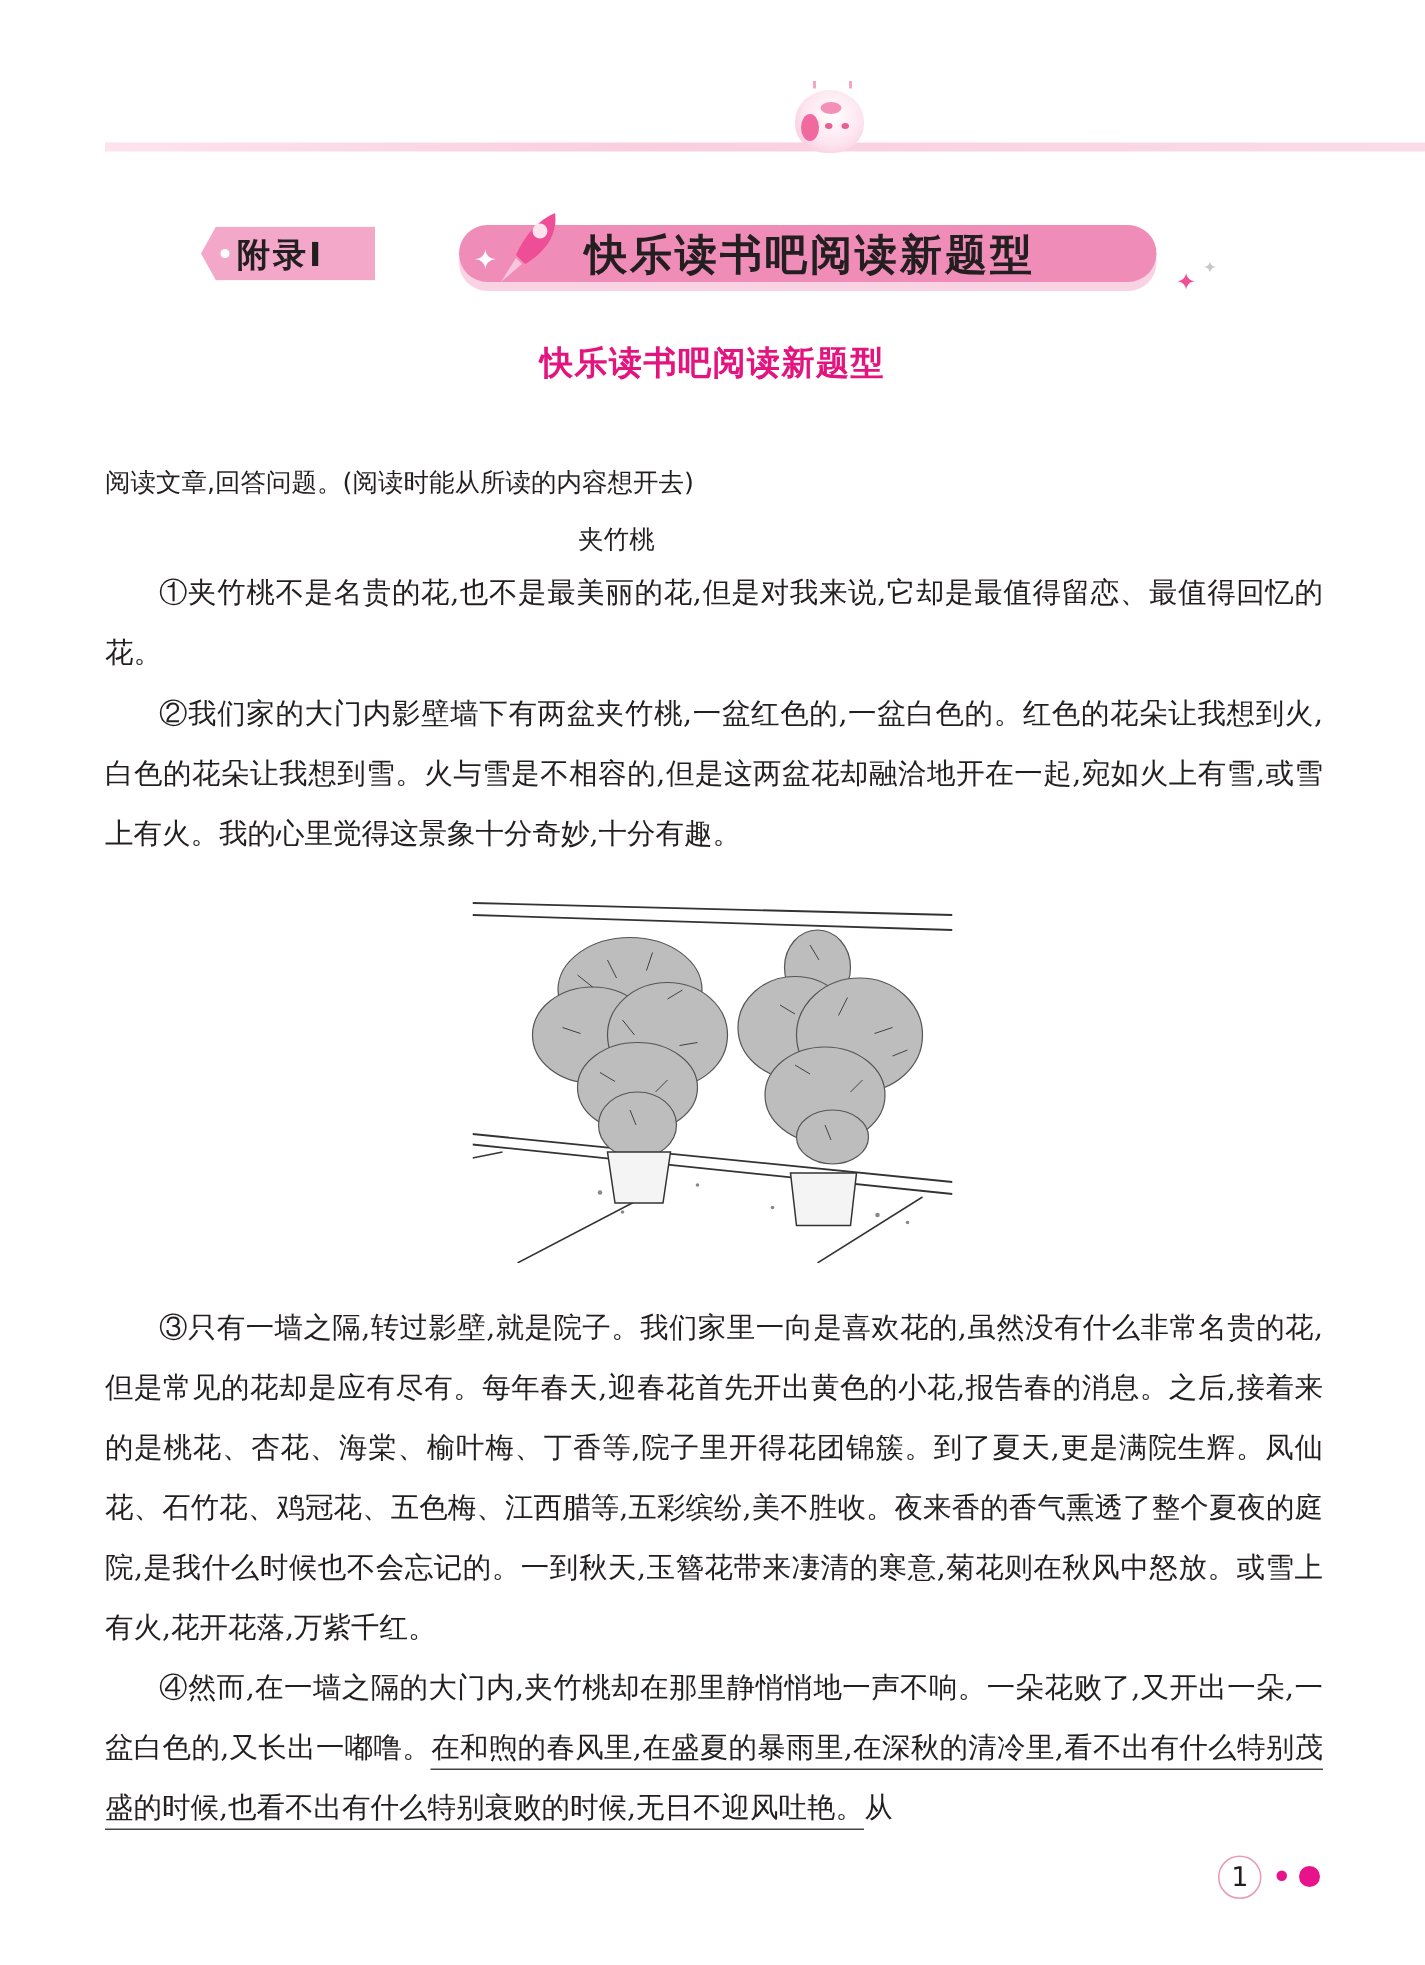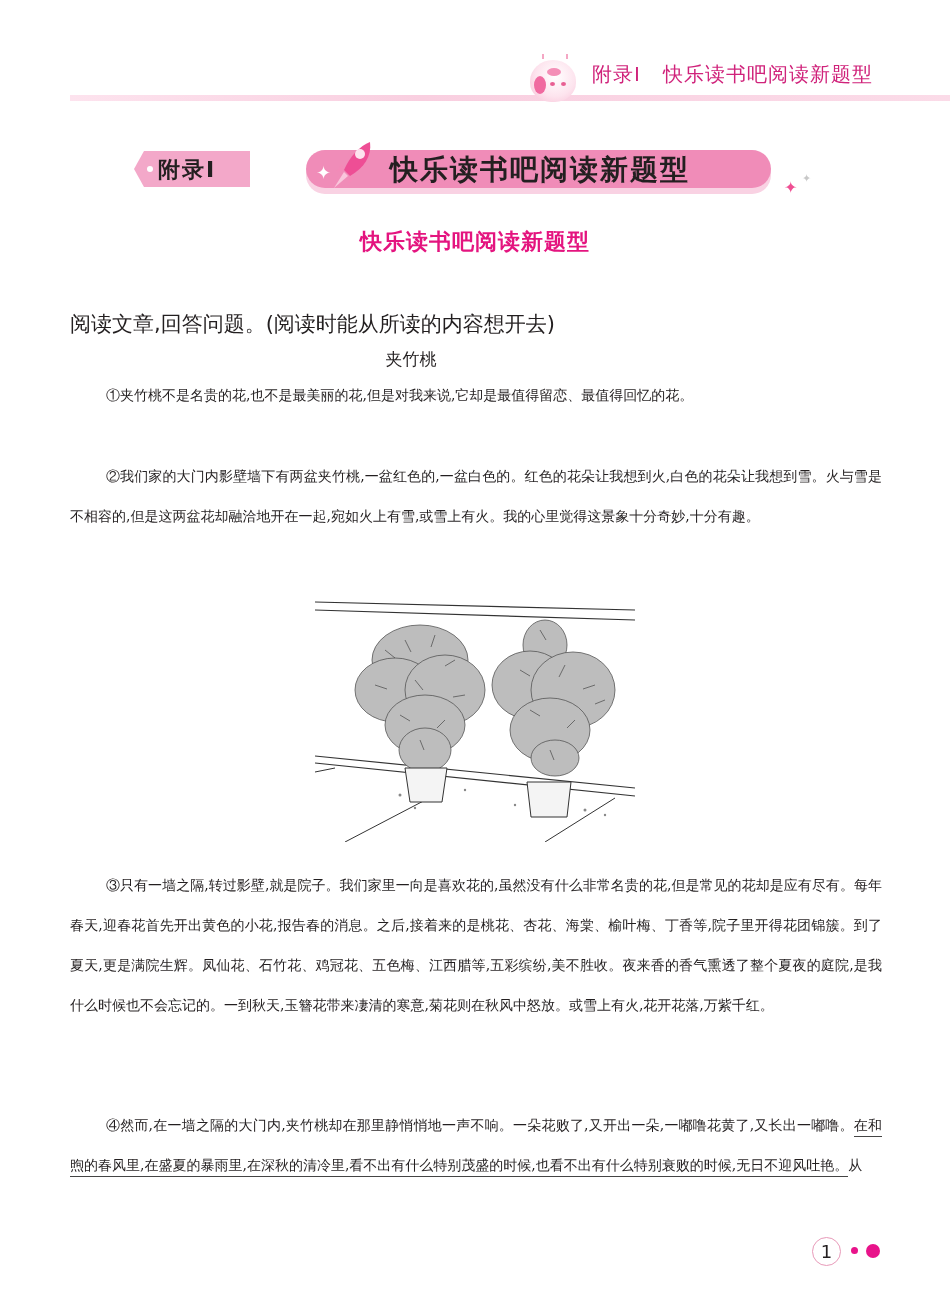--- a/index.html
+++ b/index.html
@@ -36,25 +36,25 @@
   .rocket { position:absolute; left:330px; top:140px; width:46px; height:50px; }
   .sparkle { position:absolute; color:#fff; font-size:18px; }
   .deco-star1 { position:absolute; left:784px; top:178px; color:#ef4f93; font-size:16px; }
   .deco-star2 { position:absolute; left:802px; top:172px; color:#c8c8c8; font-size:11px; }
 
   .unit-title { position:absolute; left:0; width:950px; top:227px; text-align:center;
          font-family:"DejaVu Sans","Liberation Sans",sans-serif; font-weight:bold; font-size:22px;
          color:#e4147f; letter-spacing:1px; }
 
   .instruction { position:absolute; left:70px; top:310px; font-family:"DejaVu Sans","Liberation Sans",sans-serif;
-         font-size:21px; color:#231f20; }
+         font-size:17px; color:#231f20; }
   .article-title { position:absolute; left:0; width:822px; top:348px; text-align:center;
          font-family:"DejaVu Sans","Liberation Sans",sans-serif; font-size:17px; color:#231f20; }
 
-  .para { position:absolute; left:70px; width:812px; font-size:14px; line-height:40px;
+  .para { position:absolute; left:70px; width:812px; font-size:19px; line-height:40px;
           text-align:justify; text-indent:36px; margin:0; }
   .para u { text-decoration:none; border-bottom:1.5px solid #444; padding-bottom:3px; }
 
   .figure { position:absolute; left:315px; top:590px; width:320px; height:252px; }
 
   .page-num { position:absolute; left:812px; top:1237px; width:27px; height:27px; border:1px solid #e89ab9;
          border-radius:50%; text-align:center; line-height:27px; font-family:"DejaVu Sans","Liberation Sans",sans-serif;
          font-size:18px; color:#231f20; }
   .dot-s { position:absolute; left:851px; top:1247px; width:7px; height:7px; border-radius:50%; background:#e8138a; }
   .dot-l { position:absolute; left:866px; top:1244px; width:14px; height:14px; border-radius:50%; background:#e8138a; }
@@ -64,23 +64,20 @@
 
 <div class="run-header">
   <div class="band"></div>
   <div class="mascot">
     <div class="ant1"></div>
       <div class="ant2"></div>
     <div class="ear"></div>
       <div class="spot"></div>
     <div class="eye1"></div>
       <div class="eye2"></div>
-  </div>
-  <div class="run-title">
-    <span>附录Ⅰ</span><span class="gap"></span><span>快乐读书吧阅读新题型</span>
   </div>
 </div>
 
 <div class="tag">
   <div class="hole"></div>
   <div class="label">附录Ⅰ</div>
 </div>
 
 <div class="banner">
   <div class="label">快乐读书吧阅读新题型</div>
@@ -141,17 +138,17 @@
       <circle cx="150" cy="200" r="1.2"></circle>
       <circle cx="200" cy="215" r="1.2"></circle>
     <circle cx="270" cy="220" r="1.5"></circle>
       <circle cx="290" cy="225" r="1.2"></circle>
       <circle cx="100" cy="218" r="1.2"></circle>
   </g>
 </svg>
 
 <p class="para" style="top:865px;">③只有一墙之隔,转过影壁,就是院子。我们家里一向是喜欢花的,虽然没有什么非常名贵的花,但是常见的花却是应有尽有。每年春天,迎春花首先开出黄色的小花,报告春的消息。之后,接着来的是桃花、杏花、海棠、榆叶梅、丁香等,院子里开得花团锦簇。到了夏天,更是满院生辉。凤仙花、石竹花、鸡冠花、五色梅、江西腊等,五彩缤纷,美不胜收。夜来香的香气熏透了整个夏夜的庭院,是我什么时候也不会忘记的。一到秋天,玉簪花带来凄清的寒意,菊花则在秋风中怒放。或雪上有火,花开花落,万紫千红。</p>
 
-<p class="para" style="top:1105px;"><span>④然而,在一墙之隔的大门内,夹竹桃却在那里静悄悄地一声不响。一朵花败了,又开出一朵,一嘟噜花黄了,又长出一嘟噜。</span><u>在和煦的春风里,在盛夏的暴雨里,在深秋的清冷里,看不出有什么特别茂盛的时候,也看不出有什么特别衰败的时候,无日不迎风吐艳。</u><span>从</span></p>
+<p class="para" style="top:1105px;"><span>④然而,在一墙之隔的大门内,夹竹桃却在那里静悄悄地一声不响。一朵花败了,又开出一朵,一盆白色的,又长出一嘟噜。</span><u>在和煦的春风里,在盛夏的暴雨里,在深秋的清冷里,看不出有什么特别茂盛的时候,也看不出有什么特别衰败的时候,无日不迎风吐艳。</u><span>从</span></p>
 
 <div class="page-num">1</div>
 <div class="dot-s"></div>
 <div class="dot-l"></div>
 
 </body></html>

